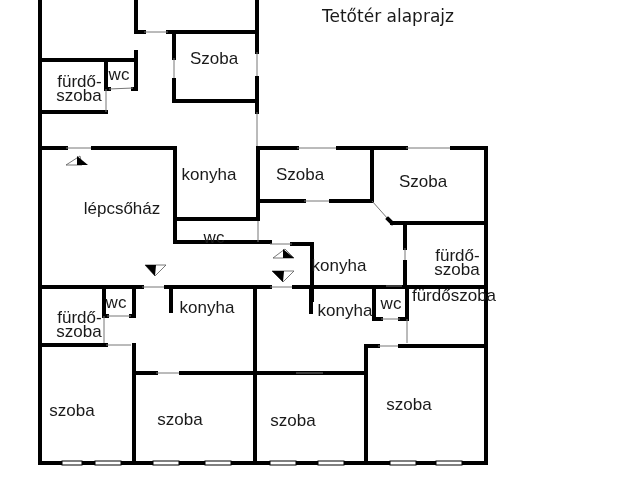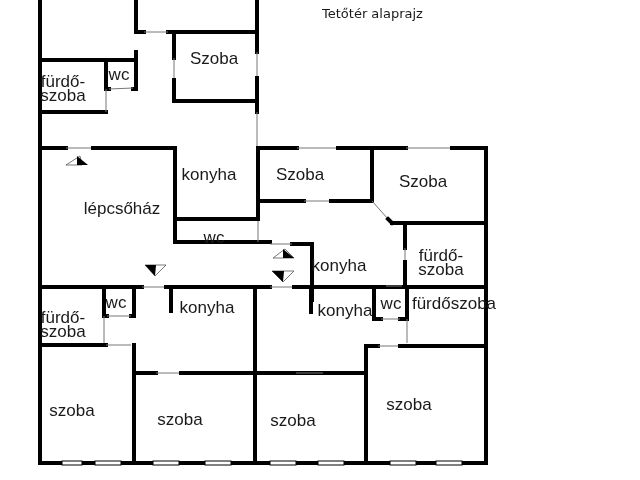--- a/index.html
+++ b/index.html
@@ -1,20 +1,20 @@
 <!DOCTYPE html>
 <html><head>
   <meta charset="utf-8">
   <style>
     html, body { margin: 0; padding: 0; background: #ffffff; }
     body { width: 640px; height: 480px; position: relative; overflow: hidden; font-family: "DejaVu Sans", sans-serif; }
     #plan { position: absolute; left: 0; top: 0; }
     .label { position: absolute; font-family: Liberation Sans, sans-serif; font-size: 17px; color: #1a1a1a; white-space: nowrap; line-height: 14px; transform: translate(-50%, -50%); }
-    .label.multi { white-space: normal; text-align: center; }
-    .title { position: absolute; font-family: "DejaVu Sans", sans-serif; font-size: 13px; color: #1a1a1a; left: 322px; top: 6px; white-space: nowrap; }
+    .label.multi { white-space: normal; text-align: right; margin-left: 16px; }
+    .title { position: absolute; font-family: "DejaVu Sans", sans-serif; font-size: 17px; color: #1a1a1a; left: 322px; top: 6px; white-space: nowrap; }
     .wall { stroke: #000; stroke-width: 4; stroke-linecap: square; fill: none; }
     .thin { stroke: #777; stroke-width: 1; fill: none; }
     .win { stroke: #000; stroke-width: 1; fill: #fff; }
   </style>
 </head>
 <body>
 
 <svg id="plan" width="640" height="480" viewBox="0 0 640 480" xmlns="http://www.w3.org/2000/svg">
 
   <line class="wall" x1="40" y1="0" x2="40" y2="463"></line>
@@ -155,17 +155,17 @@
 <div class="label" style="left:214px;top:238px">wc</div>
 <div class="label" style="left:300px;top:175px">Szoba</div>
 <div class="label" style="left:423px;top:182px">Szoba</div>
 <div class="label" style="left:339px;top:266px">konyha</div>
 <div class="label multi" style="left:441px;top:263px"><span>fürdő-</span><br><span>szoba</span></div>
 <div class="label multi" style="left:63px;top:325px"><span>fürdő-</span><br><span>szoba</span></div>
 <div class="label" style="left:116px;top:303px">wc</div>
 <div class="label" style="left:207px;top:308px">konyha</div>
 <div class="label" style="left:345px;top:311px">konyha</div>
 <div class="label" style="left:391px;top:304px">wc</div>
-<div class="label" style="left:454px;top:304px">fürdőszoba</div>
+<div class="label" style="left:454px;top:296px">fürdőszoba</div>
 <div class="label" style="left:72px;top:411px">szoba</div>
 <div class="label" style="left:180px;top:420px">szoba</div>
 <div class="label" style="left:293px;top:421px">szoba</div>
 <div class="label" style="left:409px;top:405px">szoba</div>
 
 </body></html>

